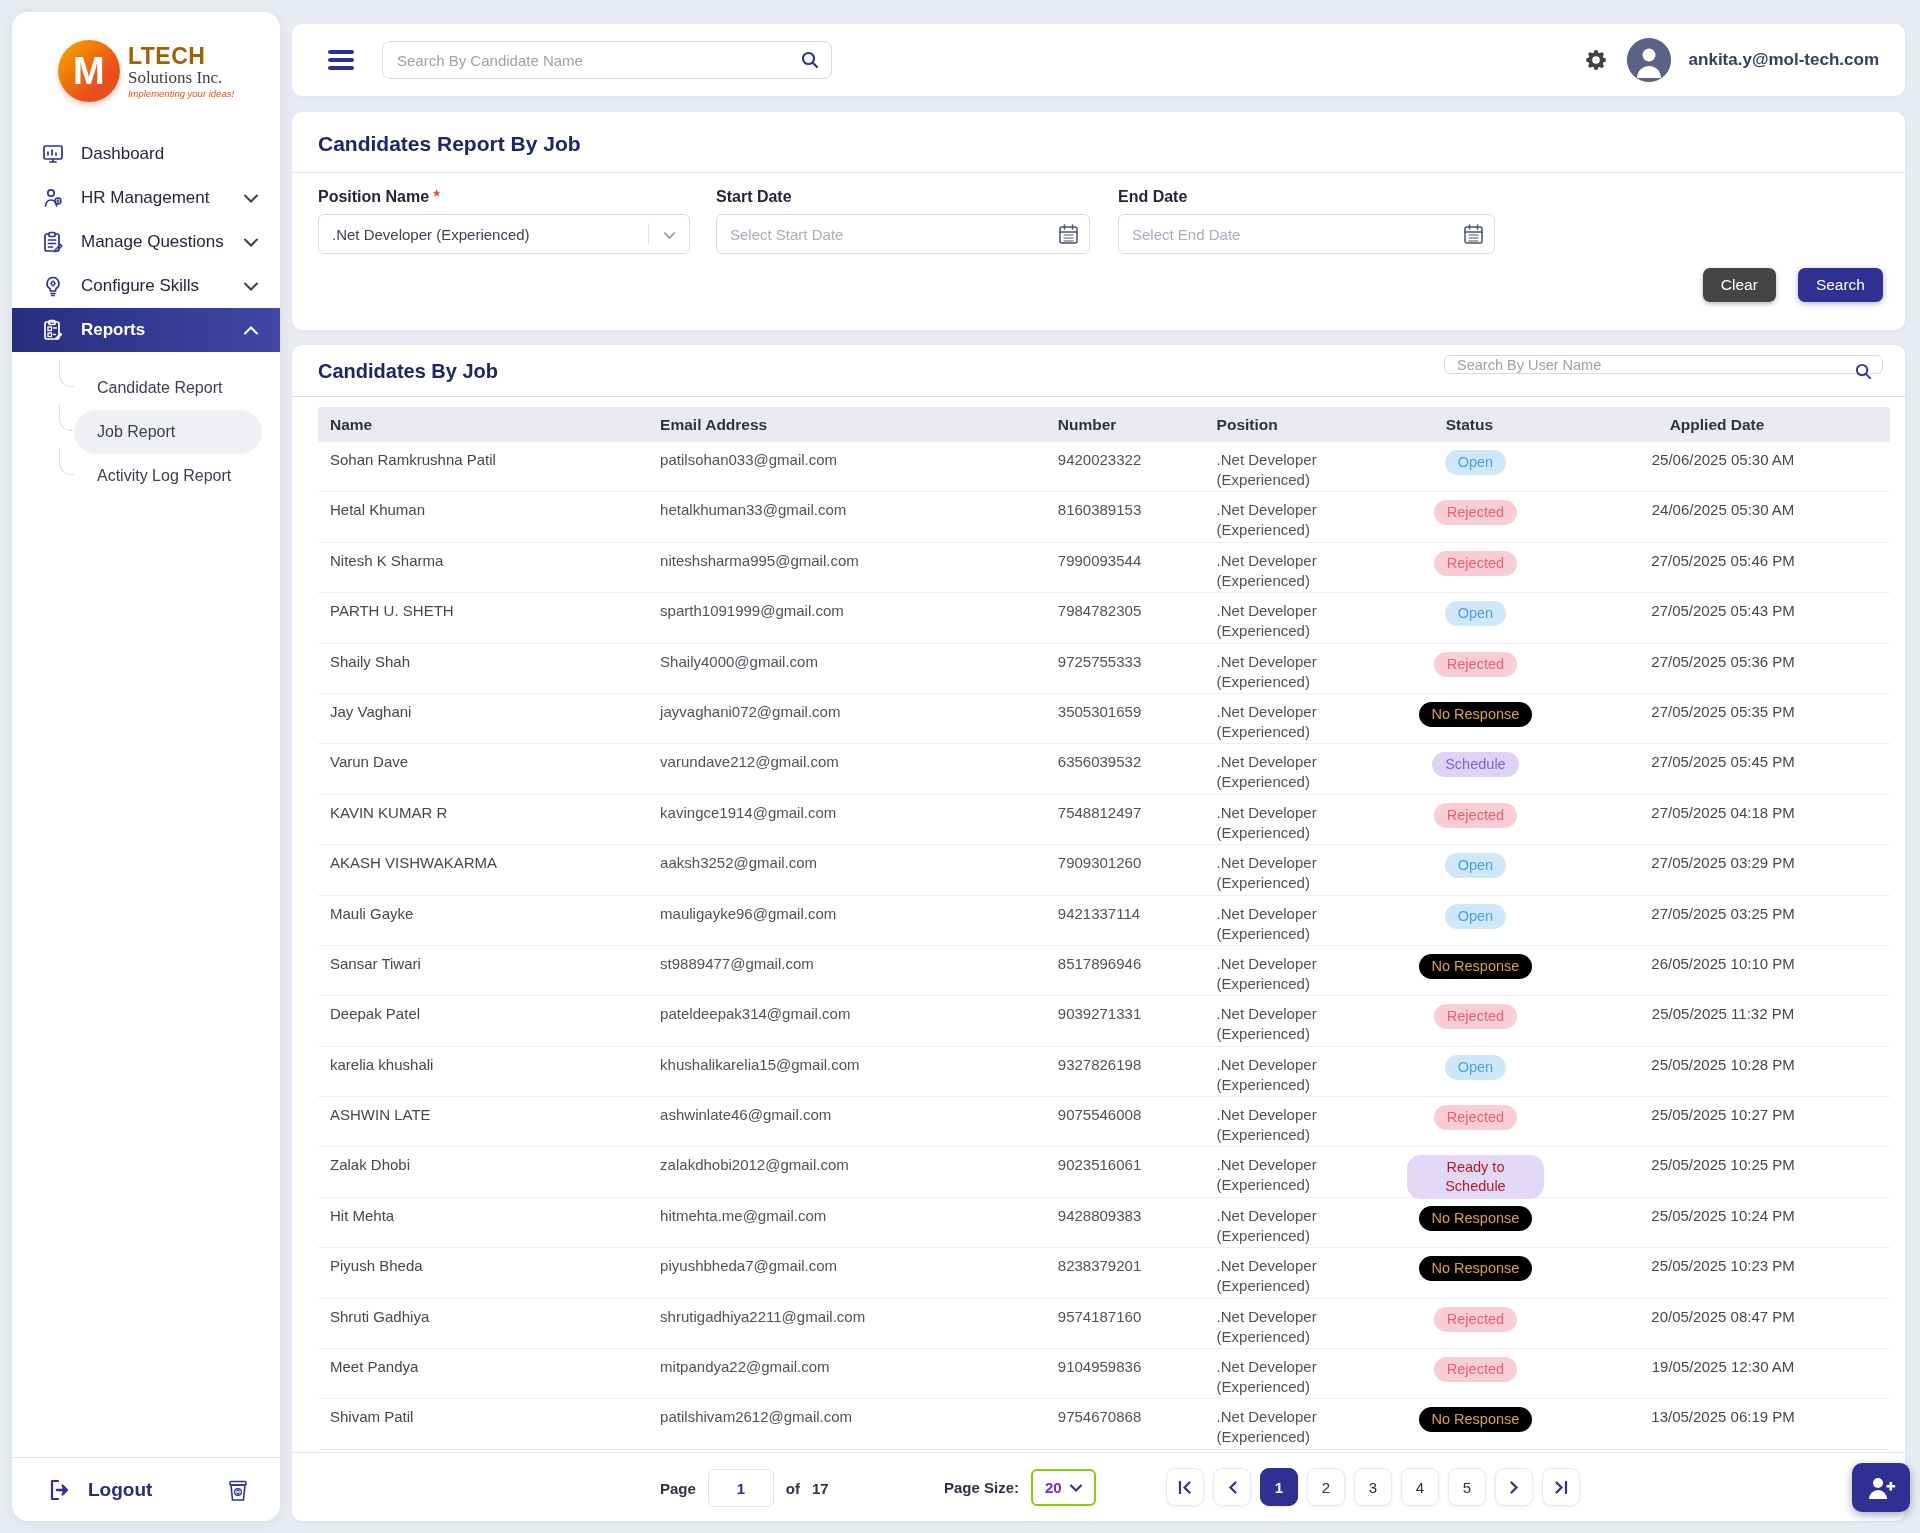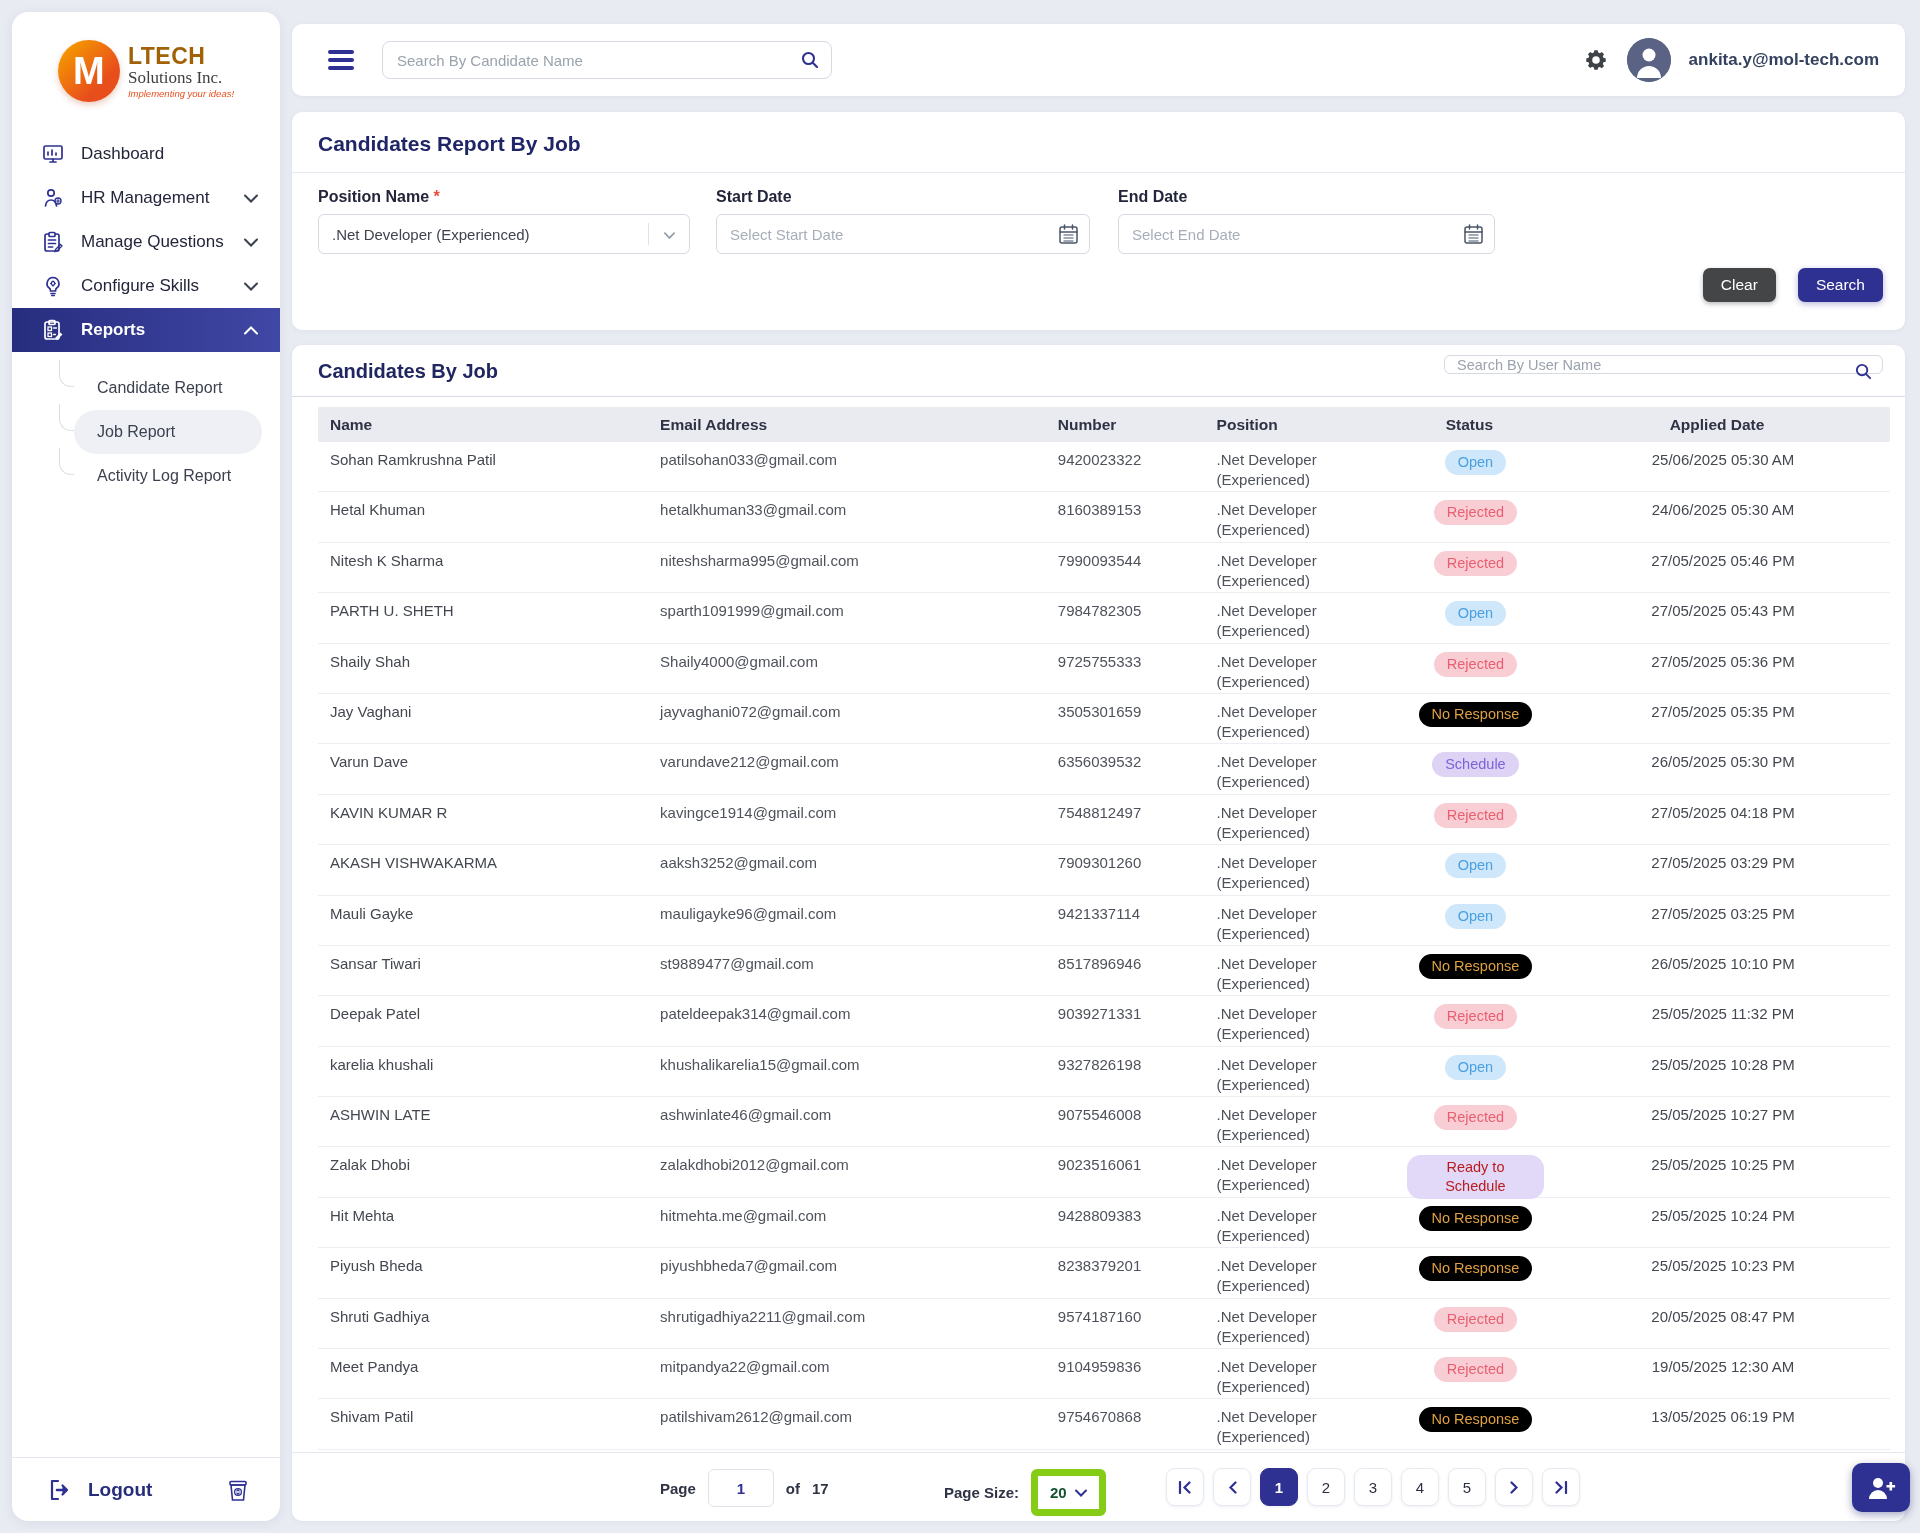--- a/index.html
+++ b/index.html
@@ -156,23 +156,23 @@
   .pg-group { position:absolute; display:flex; align-items:center; gap:12px; top:16px; }
   .pg-label { font-size:15px; font-weight:bold; color:#2f3344; }
   .page-input {
     width:66px; height:38px; border:1px solid #dfe2ea; border-radius:6px;
     text-align:center; font-size:15px; font-weight:bold; color:#2e3192; outline:none;
     font-family:"Liberation Sans", sans-serif;
   }
   .g1 { left:368px; }
   .g2 { left:652px; }
   .size-box {
-    display:flex; align-items:center; gap:8px; background:#fff; border:7px solid #84cc16;
+    display:flex; align-items:center; gap:8px; background:#fff; border:2px solid #84cc16;
     border-radius:6px; padding:8px 12px; cursor:pointer;
-    font-size:15px; font-weight:bold; color:#14532d;
+    font-size:15px; font-weight:bold; color:#6d28d9;
   }
   .pager { position:absolute; left:874px; top:15px; display:flex; gap:9px; }
   .pg-btn {
     width:38px; height:38px; border:1px solid #e8eaf1; border-radius:9px; background:#fff;
     box-shadow:0 1px 3px rgba(30,40,90,.08); display:flex; align-items:center; justify-content:center;
     font-size:15px; color:#2b3140; cursor:pointer; font-family:"Liberation Sans", sans-serif;
   }
   .pg-btn.active { background:#2e3192; border-color:#2e3192; color:#fff; font-weight:bold; }
   
   .fab {
@@ -461,21 +461,21 @@
       <div class="td c-status"><span class="badge badge--no_response">No Response</span></div>
       <div class="td c-date">27/05/2025 05:35 PM</div>
     </div>
 
     <div class="trow">
       <div class="td c-name">Varun Dave</div>
       <div class="td c-email">varundave212@gmail.com</div>
       <div class="td c-num">6356039532</div>
       <div class="td c-pos"><span class="pos-wrap">.Net Developer (Experienced)</span></div>
       <div class="td c-status"><span class="badge badge--schedule">Schedule</span></div>
-      <div class="td c-date">26/05/2025 05:30 PM</div>
+      <div class="td c-date">27/05/2025 05:45 PM</div>
     </div>
 
     <div class="trow">
       <div class="td c-name">KAVIN KUMAR R</div>
       <div class="td c-email">kavingce1914@gmail.com</div>
       <div class="td c-num">7548812497</div>
       <div class="td c-pos"><span class="pos-wrap">.Net Developer (Experienced)</span></div>
       <div class="td c-status"><span class="badge badge--rejected">Rejected</span></div>
       <div class="td c-date">27/05/2025 04:18 PM</div>
     </div>

